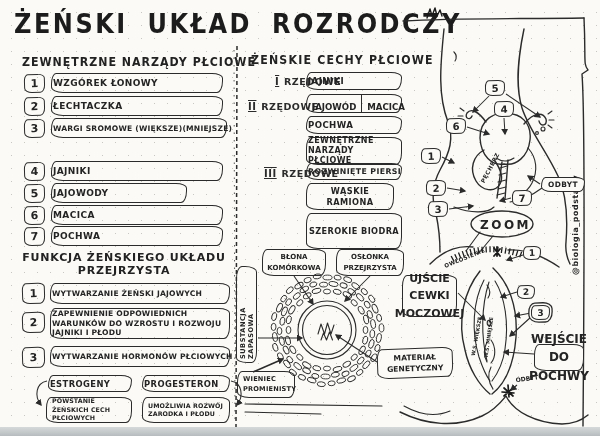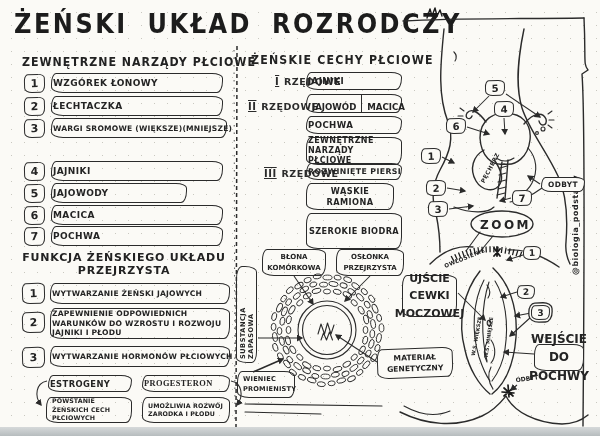--- a/index.html
+++ b/index.html
@@ -115,21 +115,21 @@
   <div class="abs sbox nbox" style="left:22px;top:283px;width:23px;height:21px;">1</div>
   <div class="abs sbox lbl small" style="left:50px;top:283px;width:180px;height:21px;">WYTWARZANIE ŻEŃSKI JAJOWYCH</div>
 
   <div class="abs sbox nbox" style="left:22px;top:312px;width:23px;height:21px;">2</div>
   <div class="abs sbox lbl small wrap" style="left:50px;top:308px;width:180px;height:31px;">ZAPEWNIENIE ODPOWIEDNICH WARUNKÓW DO WZROSTU I ROZWOJU JAJNIKI I PŁODU</div>
 
   <div class="abs sbox nbox" style="left:22px;top:347px;width:23px;height:21px;">3</div>
   <div class="abs sbox lbl small" style="left:50px;top:346px;width:180px;height:21px;">WYTWARZANIE HORMONÓW PŁCIOWYCH</div>
 
   <div class="abs sbox lbl" style="left:48px;top:375px;width:84px;height:17px;font-size:8.4px;">ESTROGENY</div>
-  <div class="abs sbox lbl" style="left:142px;top:375px;width:88px;height:17px;font-size:8.4px;font-family:Liberation Serif, serif;">PROGESTERON</div>
+  <div class="abs sbox lbl" style="left:142px;top:375px;width:88px;height:17px;font-size:8.4px;">PROGESTERON</div>
 
   <div class="abs sbox wrap tiny2" style="left:46px;top:397px;width:86px;height:26px;padding:1px 5px;">POWSTANIE ŻEŃSKICH CECH PŁCIOWYCH</div>
   <div class="abs sbox wrap tiny2" style="left:142px;top:397px;width:88px;height:26px;padding:1px 5px;">UMOŻLIWIA ROZWÓJ ZARODKA I PŁODU</div>
 
   <svg class="abs" style="left:30px;top:374px;" width="20" height="42">
     <path class="arrow" d="M17,7 C6,9 4,22 11,31"></path>
   </svg>
   <svg class="abs" style="left:228px;top:374px;" width="20" height="42">
     <path class="arrow" d="M3,7 C14,9 16,22 9,31"></path>
   </svg>

